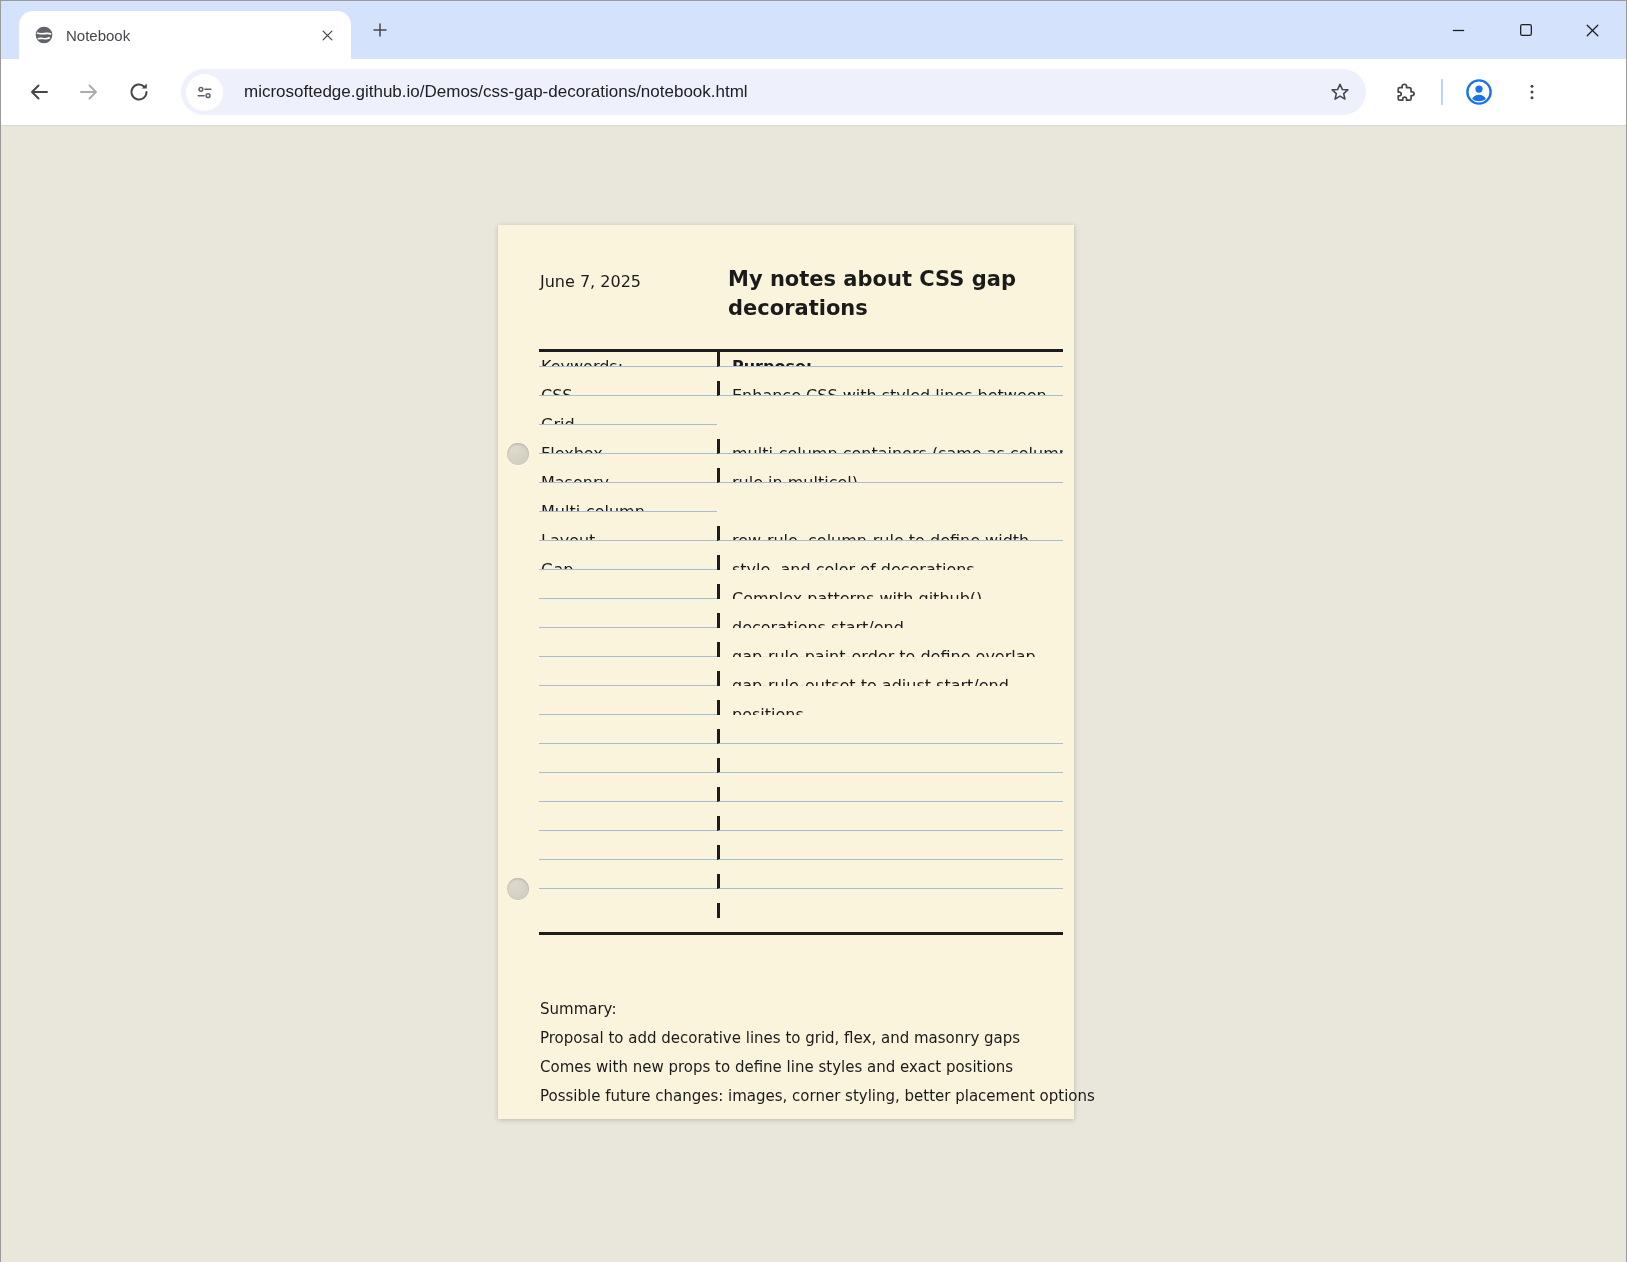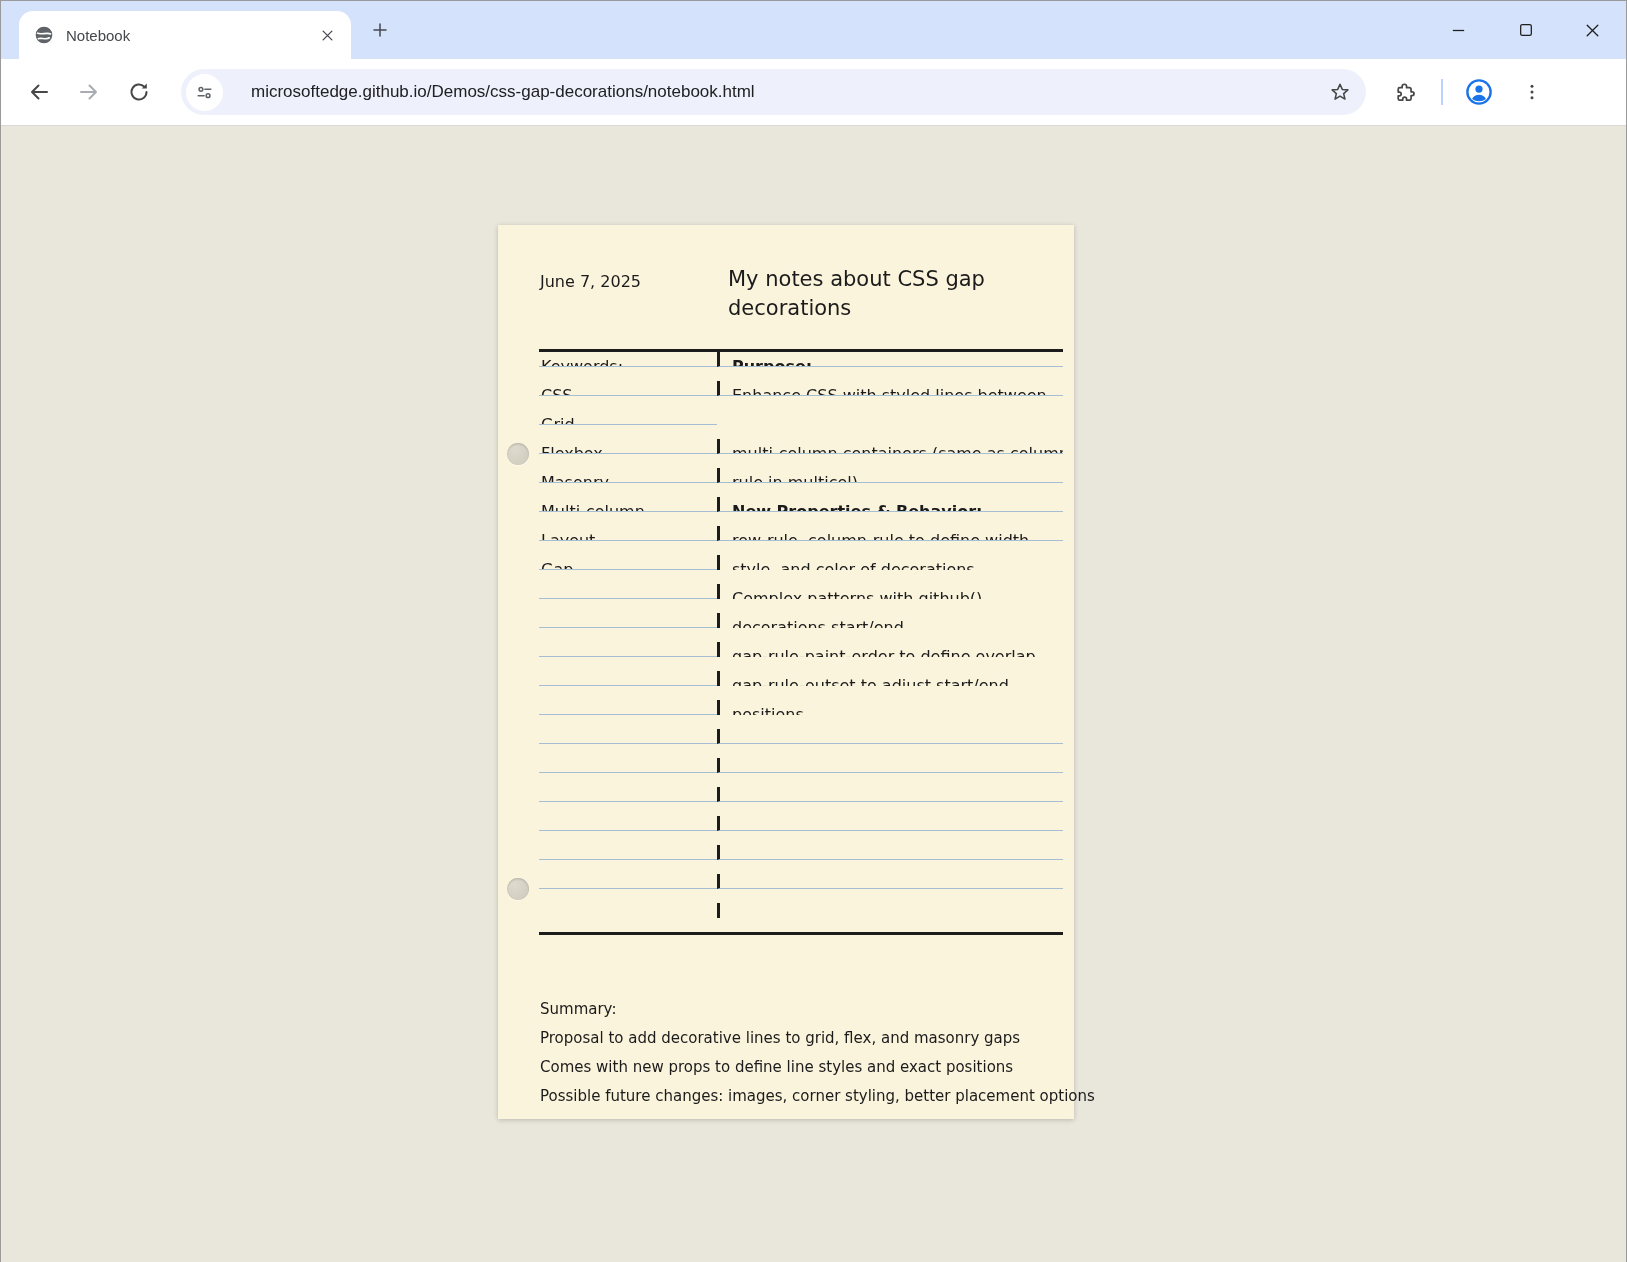--- a/index.html
+++ b/index.html
@@ -19,39 +19,39 @@
   .win-controls { position:absolute; right:0; top:0; height:58px; display:flex; }
   .win-btn { width:67px; height:58px; display:flex; align-items:center; justify-content:center; }
 
   
   .toolbar { position:relative; height:67px; background:#ffffff; display:flex; align-items:center;
              border-bottom:1px solid #d9d9d9; padding:0 10px; }
   .nav-btn { width:44px; height:44px; margin-left:6px; }
   .address-bar { display:flex; align-items:center; margin-left:20px; width:1185px; height:46px;
                  background:#eef1fb; border-radius:23px; padding:0 4px 0 5px; }
   .site-info { width:37px; height:37px; background:#ffffff; border-radius:50%; }
-  .url-text { flex:1; margin-left:28px; font-size:17px; color:#202124; white-space:nowrap; overflow:hidden; }
+  .url-text { flex:1; margin-left:21px; font-size:17px; color:#202124; white-space:nowrap; overflow:hidden; }
   .star-btn { width:36px; height:36px; margin-right:4px; }
   .ext-btn { width:38px; height:38px; margin-left:20px; }
   .v-divider { width:2px; height:26px; background:#bed3f9; margin:0 17px; }
   .profile-btn { width:38px; height:38px; }
   .menu-btn { width:36px; height:36px; margin-left:16px; }
 
   
   .content { position:relative; height:1136px; background:#e9e6dc; font-family:"DejaVu Sans", sans-serif; color:#1b1b1b; }
   .card { position:absolute; left:497px; top:99px; width:576px; height:894px; background:#fbf4dd;
           border-radius:0; box-shadow:0 1px 5px rgba(0,0,0,0.20); }
   .hole { position:absolute; left:9px; width:22px; height:22px; border-radius:50%;
           background:radial-gradient(circle at 35% 30%, #dedacd, #cdc9bb);
           box-shadow: inset 0 1px 2px rgba(0,0,0,0.18), 0 1px 0 rgba(255,255,255,0.5); }
   .hole-1 { top:218px; }
   .hole-2 { top:653px; }
 
   .card-date { position:absolute; left:42px; top:47px; font-size:16px; }
-  .card-title { position:absolute; left:230px; top:40px; width:315px; font-size:21px; font-weight:normal; line-height:29px; }
+  .card-title { position:absolute; left:230px; top:40px; width:315px; font-size:21px; font-weight:bold; line-height:29px; }
 
   .note-table { position:absolute; left:41px; top:124px; width:524px;
                 border-top:3px solid #1c1c1c; border-bottom:3px solid #1c1c1c; }
   .nrow { display:flex; height:29px; }
   .cell { height:15px; font-size:16px; line-height:27px; padding-top:1px; white-space:nowrap; overflow:hidden; }
   .cell.cl { width:178px; padding-left:2px; }
   .cell.cr { flex:1; padding-left:12px; border-left:3px solid #1c1c1c; }
   .cell.ln { border-bottom:1.4px solid #a5bed3; }
   .cell.b  { font-weight:bold; }
 
@@ -186,21 +186,20 @@
           <div class="nrow">
             <div class="cell cl ln">Flexbox</div>
             <div class="cell cr ln">multi-column containers (same as column-</div>
           </div>
           <div class="nrow">
             <div class="cell cl ln">Masonry</div>
             <div class="cell cr ln">rule in multicol).</div>
           </div>
           <div class="nrow">
             <div class="cell cl ln">Multi-column</div>
-            <div class="cell cr ln b">New Properties &amp; Behavior:</div>
           </div>
           <div class="nrow">
             <div class="cell cl ln">Layout</div>
             <div class="cell cr ln">row-rule, column-rule to define width,</div>
           </div>
           <div class="nrow">
             <div class="cell cl ln">Gap</div>
             <div class="cell cr">style, and color of decorations.</div>
           </div>
           <div class="nrow">

